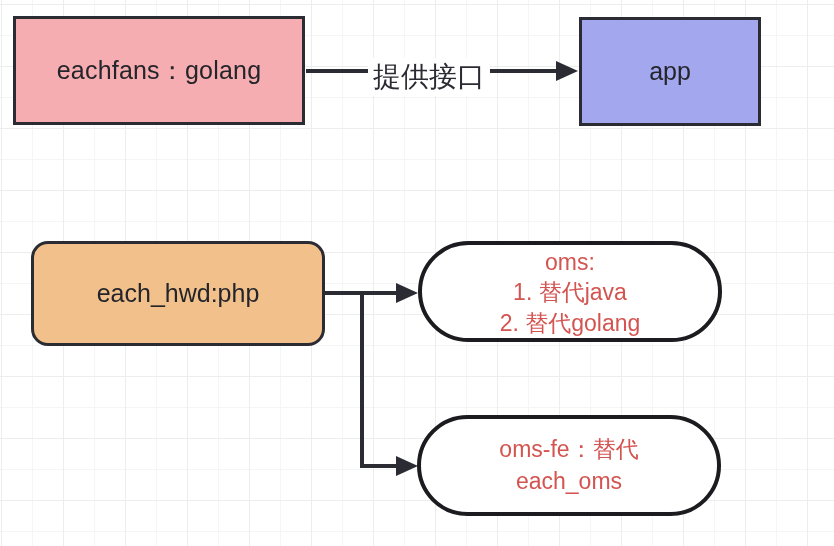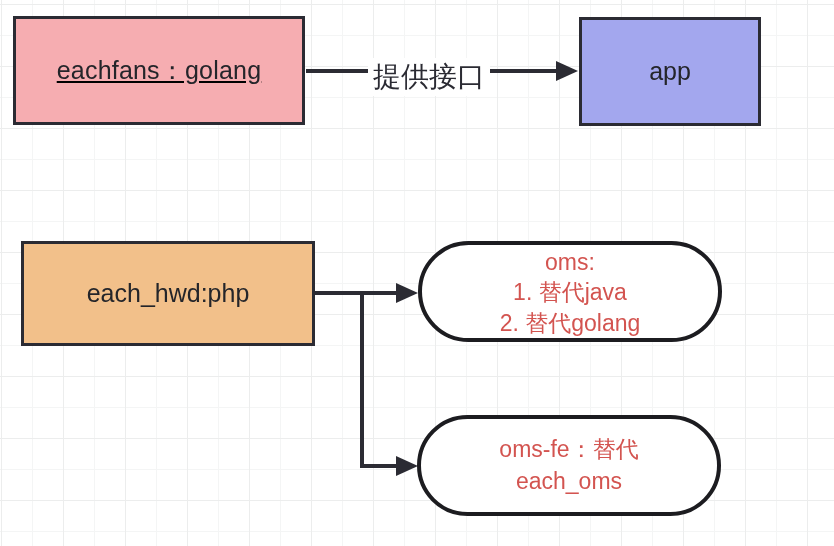--- a/index.html
+++ b/index.html
@@ -49,46 +49,46 @@
     white-space: pre-line;
   }
 
   
   #node-eachfans {
     left: 13px;
     top: 16px;
     width: 292px;
     height: 109px;
     background: #f6adb1;
-    text-decoration: underline;
   }
   #node-eachfans .node-label {
     font-size: 25px;
     color: #24252a;
     letter-spacing: 0.2px;
   }
 
   #node-app {
     left: 579px;
     top: 17px;
     width: 182px;
     height: 109px;
     background: #a3a7ee;
   }
   #node-app .node-label {
     font-size: 25px;
     color: #24252a;
   }
 
   #node-eachhwd {
-    left: 21px;
+    left: 31px;
     top: 241px;
     width: 294px;
     height: 105px;
     background: #f2c08a;
+    border-radius: 17px;
   }
   #node-eachhwd .node-label {
     font-size: 25px;
     color: #24252a;
   }
 
   .pill-node {
     border: 4px solid #1c1c20;
     background: #ffffff;
   }

